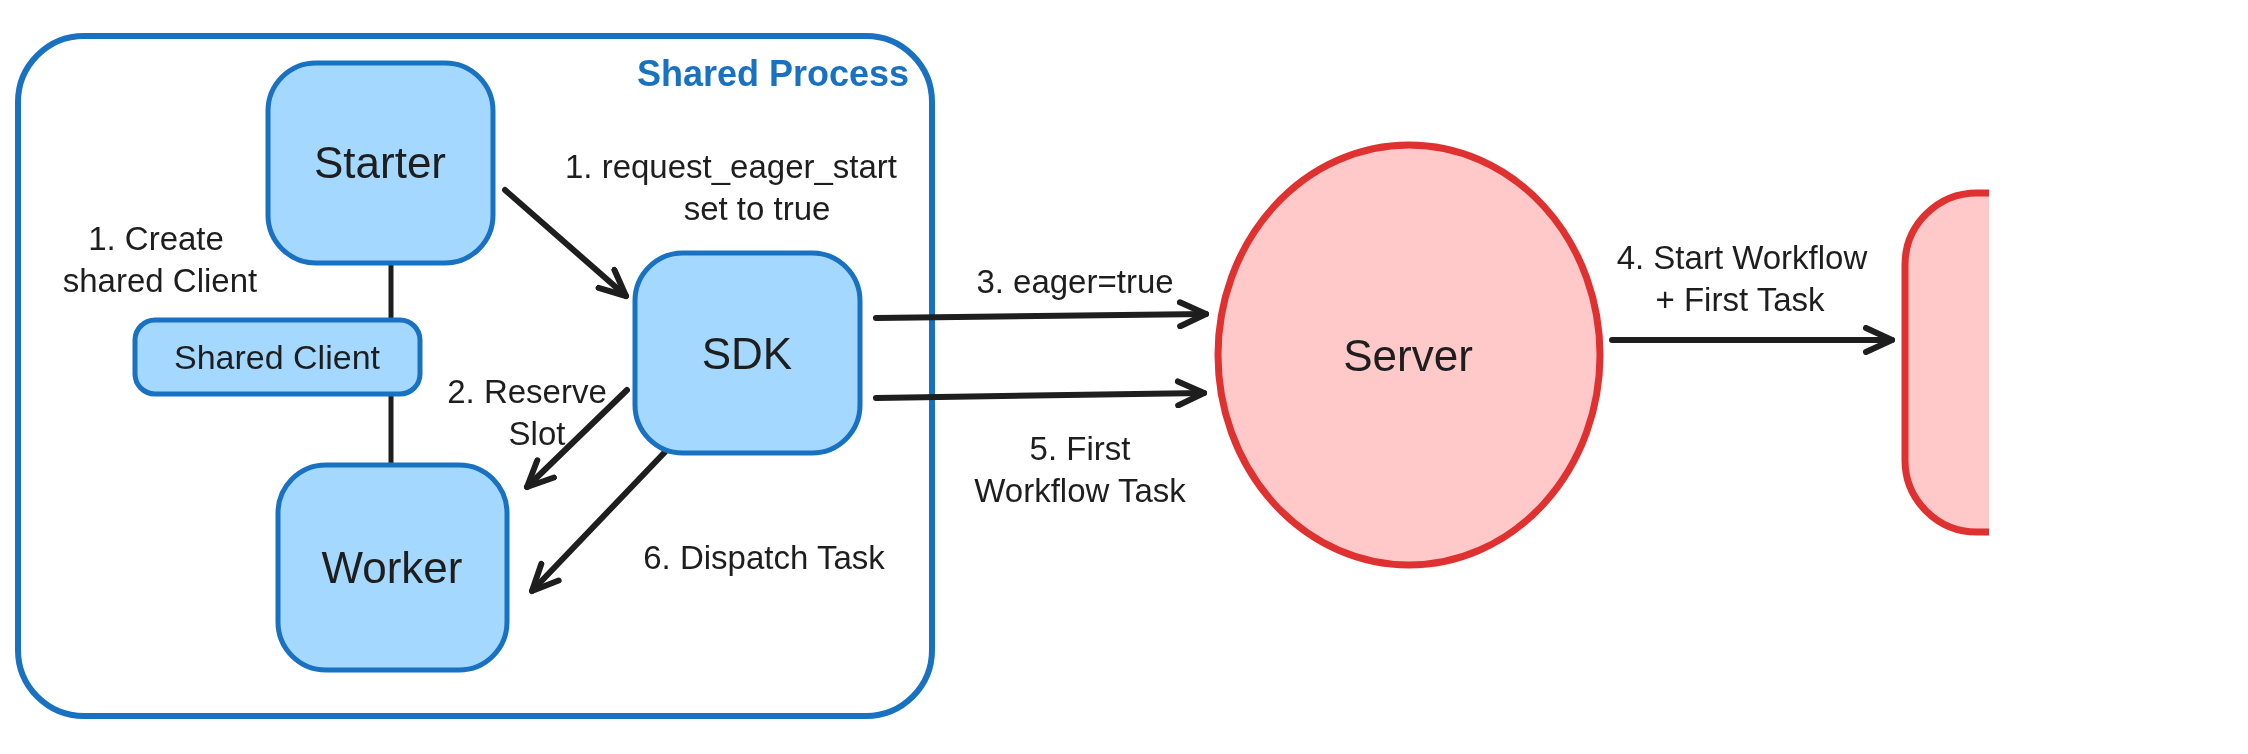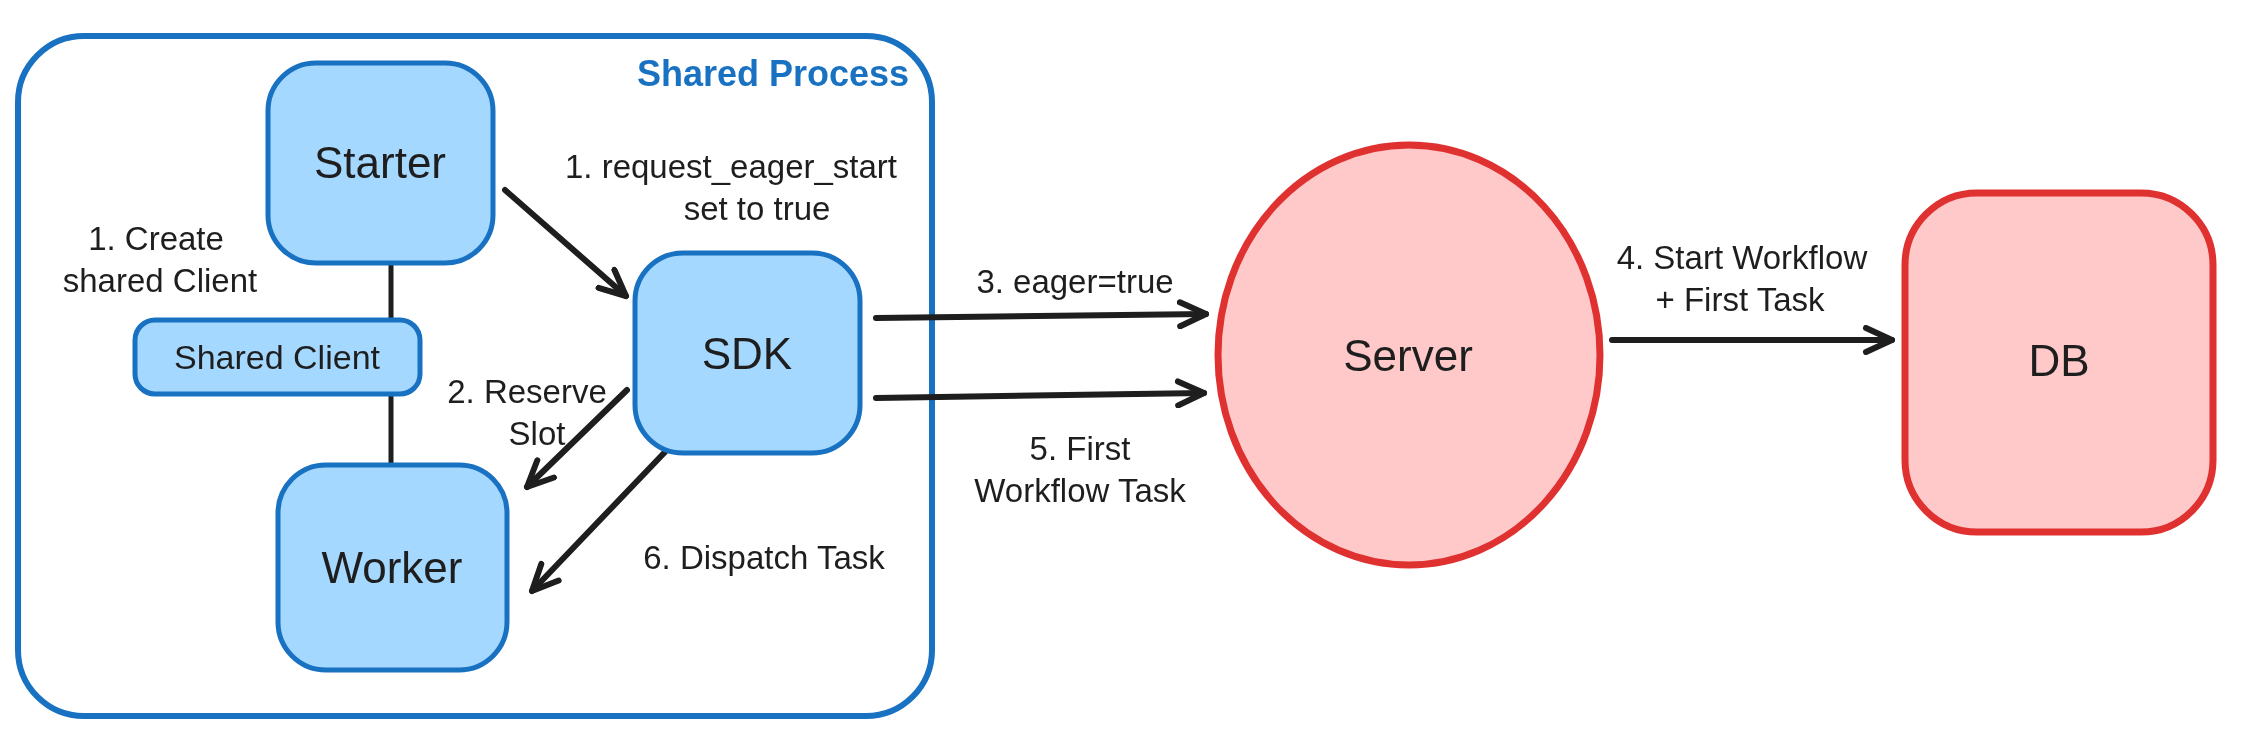--- a/index.html
+++ b/index.html
@@ -1,18 +1,18 @@
 <!DOCTYPE html>
 <html><head>
 <meta charset="utf-8">
 <style>
   html, body { margin: 0; padding: 0; background: #ffffff; }
   .canvas {
     position: relative;
-    width: 2248px;
+    width: 1989px;
     height: 754px;
     background: #ffffff;
     overflow: hidden;
   }
   svg { display: block; }
   text {
     font-family: "Liberation Sans", sans-serif;
     fill: #1e1e1e;
     user-select: none;
   }

